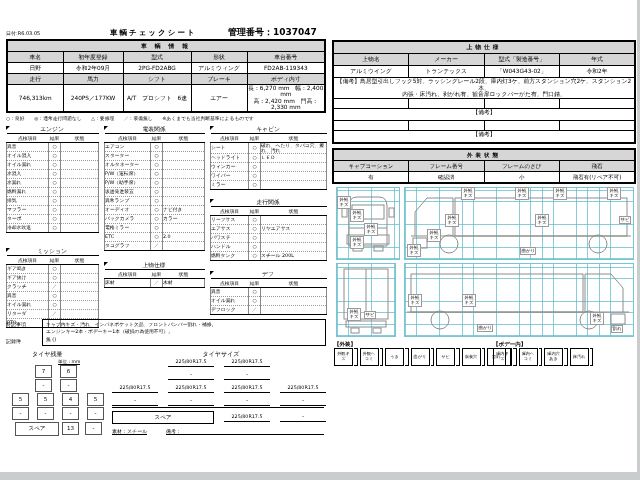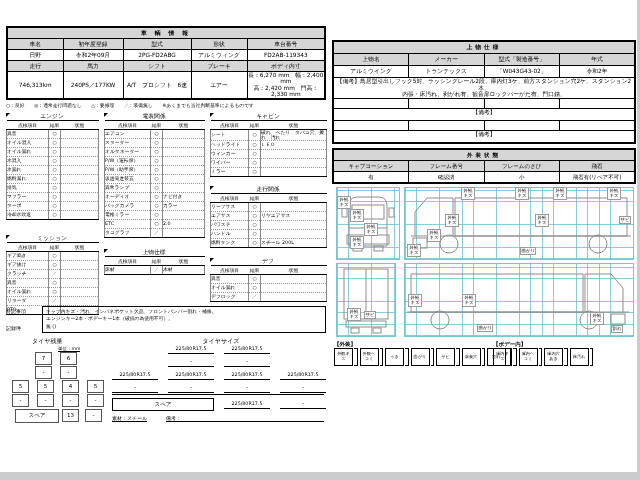--- a/index.html
+++ b/index.html
@@ -92,20 +92,25 @@
   .leg-pair{display:flex;gap:1px;}
   .leg-box{width:16px;height:15px;border:1px solid #000;font-size:4.2px;line-height:4.8px;display:flex;align-items:center;justify-content:center;text-align:center;padding:0.5px;}
   .leg-tick{width:2.5px;height:16.5px;border:1px solid #000;border-left:none;}
 </style>
 </head>
 <body>
 
 <div>
 
   <div class="left-page">
+    <div class="lp-header">
+      <span class="date">日付:R6.03.05</span>
+      <span class="sheet-title">車輌チェックシート</span>
+      <span class="ctrl-no">管理番号：1037047</span>
+    </div>
 
     <table class="info-table">
       <colgroup>
           <col style="width:56px">
           <col style="width:60px">
           <col style="width:68px">
           <col style="width:56px">
           <col style="width:78px">
         </colgroup>
       <tbody>

